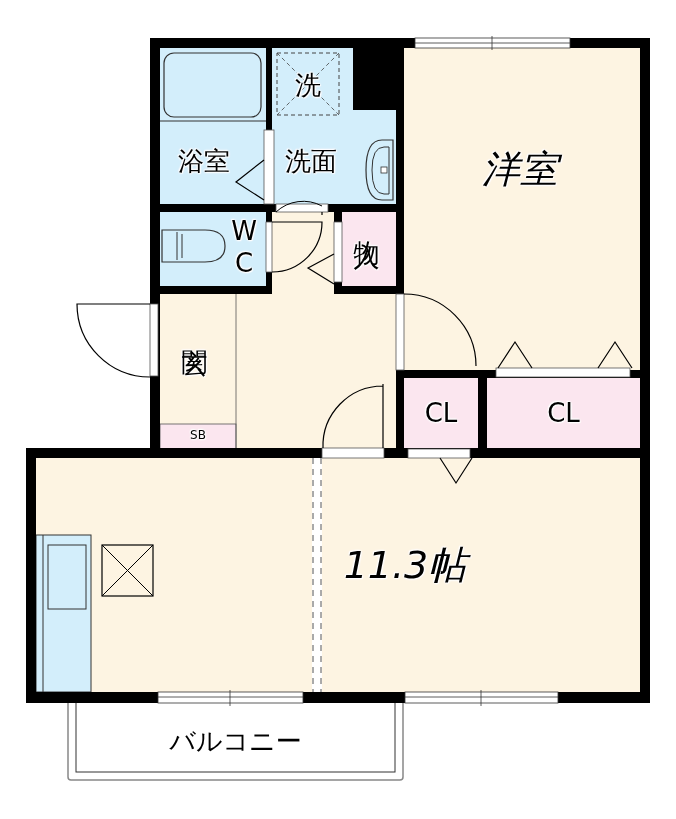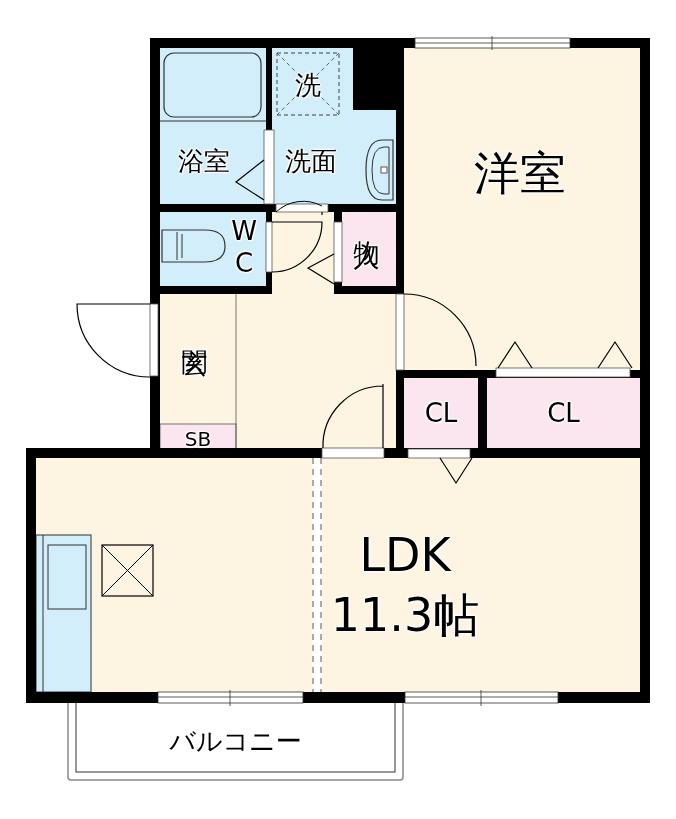--- a/index.html
+++ b/index.html
@@ -1,22 +1,22 @@
 <!DOCTYPE html>
 <html><head>
 <meta charset="utf-8">
 <style>
   html, body { margin:0; padding:0; background:#ffffff; }
   body { width:676px; height:819px; position:relative; overflow:hidden; font-family:"DejaVu Sans", sans-serif; }
   #plan { position:absolute; left:0; top:0; width:676px; height:819px; }
   .lbl { position:absolute; color:#000; text-align:center; line-height:1; white-space:nowrap;
          text-shadow: 0 0 3px #fff, 0 0 3px #fff, 0 0 2px #fff, 1px 1px 1px #fff, -1px -1px 1px #fff; }
-  .big { font-size:46px; }
+  .big { font-size:38px;font-style:italic; }
   .med { font-size:26px; }
-  .sm  { font-size:20px;text-align:center; }
+  .sm  { font-size:12px;text-align:center; }
   .vert { writing-mode: vertical-rl; text-orientation: upright; letter-spacing:2px; }
 </style>
 </head>
 <body>
 
 <svg id="plan" viewBox="0 0 676 819" xmlns="http://www.w3.org/2000/svg">
 
   <g>
     <rect x="68" y="700" width="335" height="80" rx="3" fill="#ffffff" stroke="#888" stroke-width="1.5"></rect>
     <rect x="76" y="700" width="319" height="72" fill="#ffffff" stroke="#333" stroke-width="1"></rect>
@@ -161,21 +161,20 @@
     <polyline points="440,458 456,483 472,458"></polyline>
     <path d="M 276 212 A 40 40 0 0 1 322 206" stroke-width="1"></path>
   </g>
 </svg>
 
 <div class="lbl big" style="left:455px; top:150px; width:130px;">
   <div>洋室</div>
 </div>
 
 <div class="lbl big" style="left:320px; top:532px; width:170px;">
-  <div>LDK</div>
   <div style="margin-top:14px;">11.3帖</div>
 </div>
 
 <div class="lbl med" style="left:178px; top:148px;">浴室</div>
 <div class="lbl med" style="left:285px; top:148px;">洗面</div>
 <div class="lbl med" style="left:295px; top:72px;">洗</div>
 
 <div class="lbl med" style="left:230px; top:218px; width:28px;">
   <div>W</div>
   <div style="margin-top:6px;">C</div>

